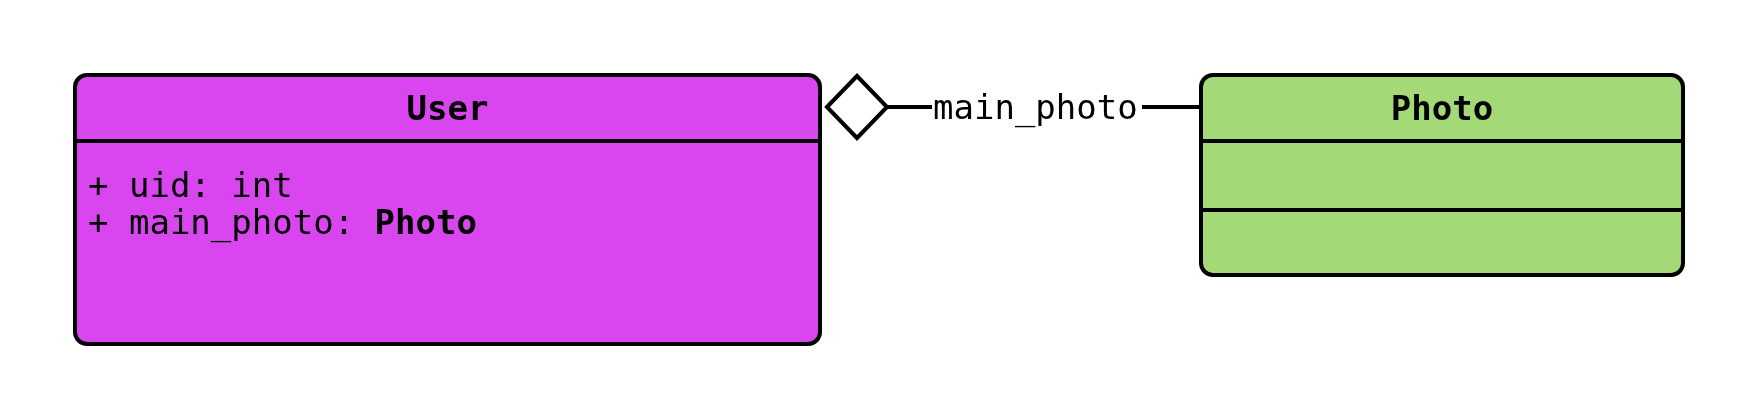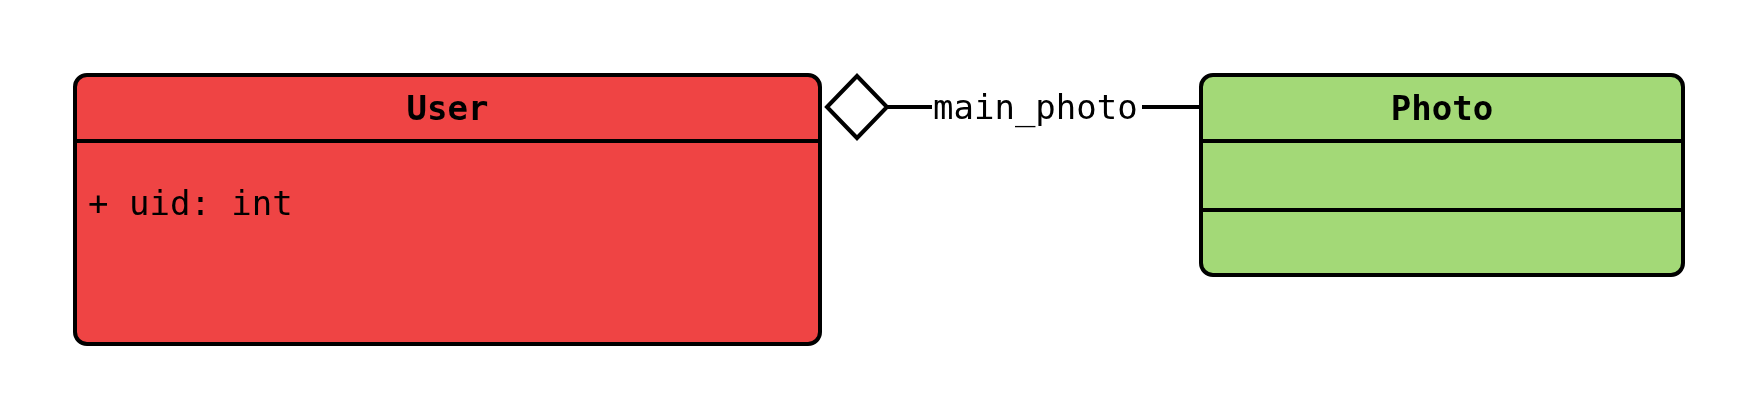--- a/index.html
+++ b/index.html
@@ -60,24 +60,25 @@
     font-family: "DejaVu Sans Mono", "Liberation Mono", monospace;
     font-size: 34px;
     fill: #000000;
   }
 </style>
 </head>
 <body>
 
 <div class="canvas" style="background-color: rgb(255, 255, 255);">
 
-  <section class="class-box user" style="background-color: #ef4444; border-color: rgb(0, 0, 0);">
+  <section class="class-box user" style="background-color: #d946ef; border-color: rgb(0, 0, 0);">
     <header class="class-title">User</header>
     <div class="compartment attrs">
       <div class="member"><span>+ uid: int</span><span class="bold-part"></span></div>
+      <div class="member"><span>+ main_photo: </span><span class="bold-part">Photo</span></div>
     </div>
   </section>
 
   <section class="class-box photo" style="background-color: rgb(163, 217, 119); border-color: rgb(0, 0, 0);">
     <header class="class-title">Photo</header>
     <div class="compartment attrs"></div>
     <div class="compartment methods"></div>
   </section>
 
   <svg class="connector" width="390" height="96" viewBox="0 0 390 96">

